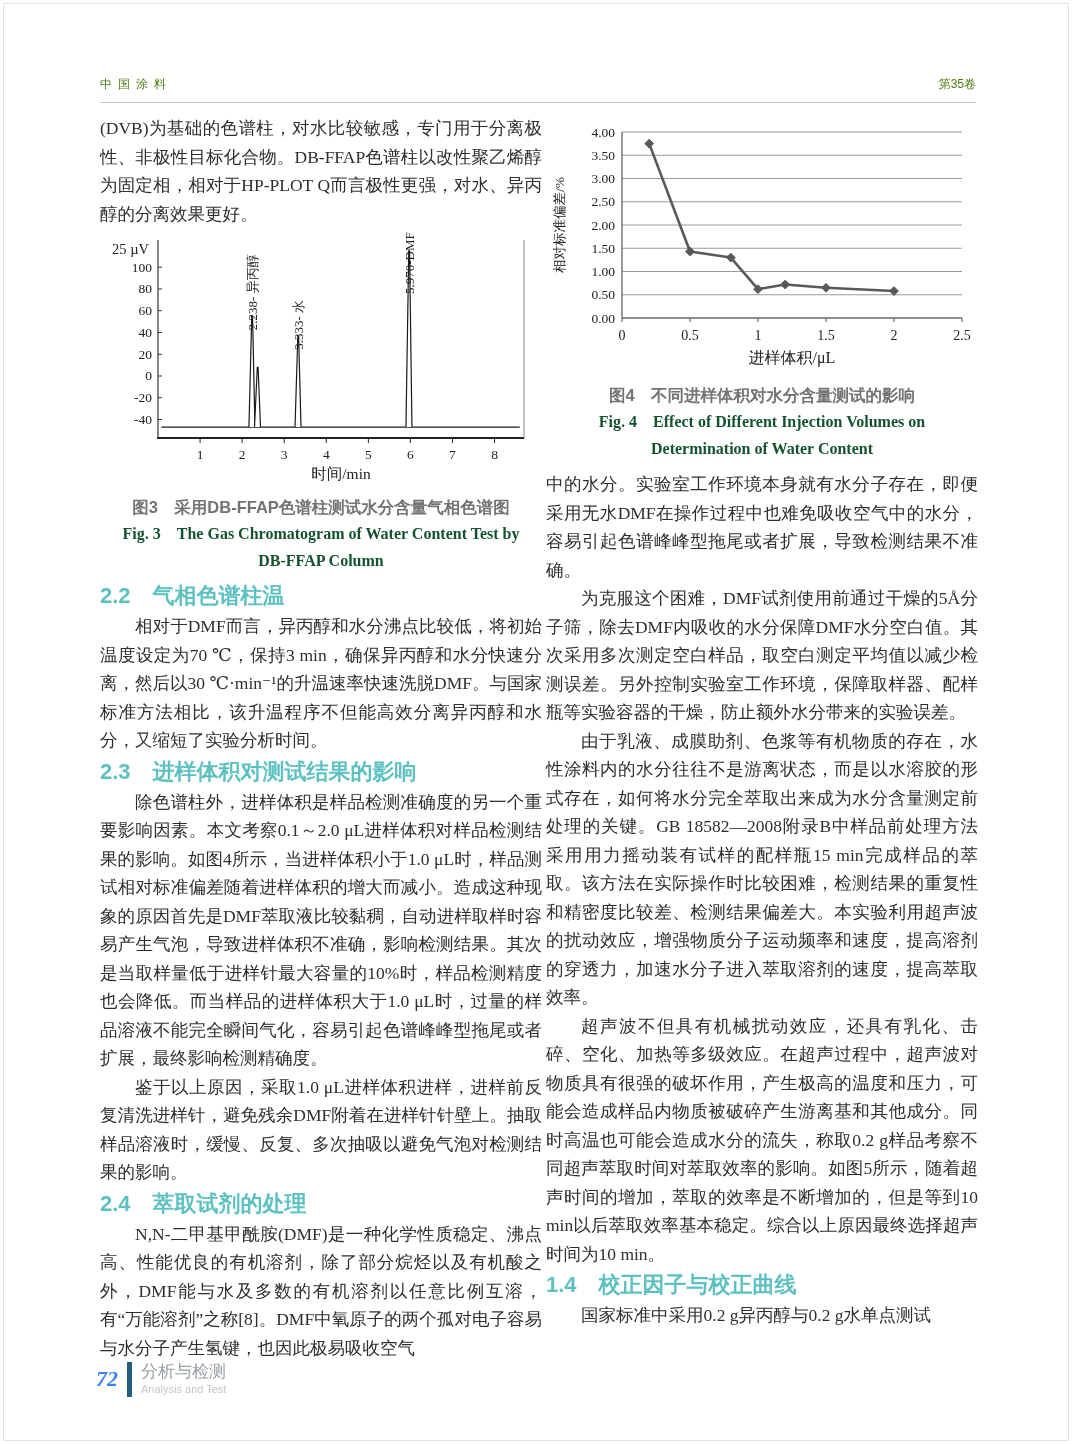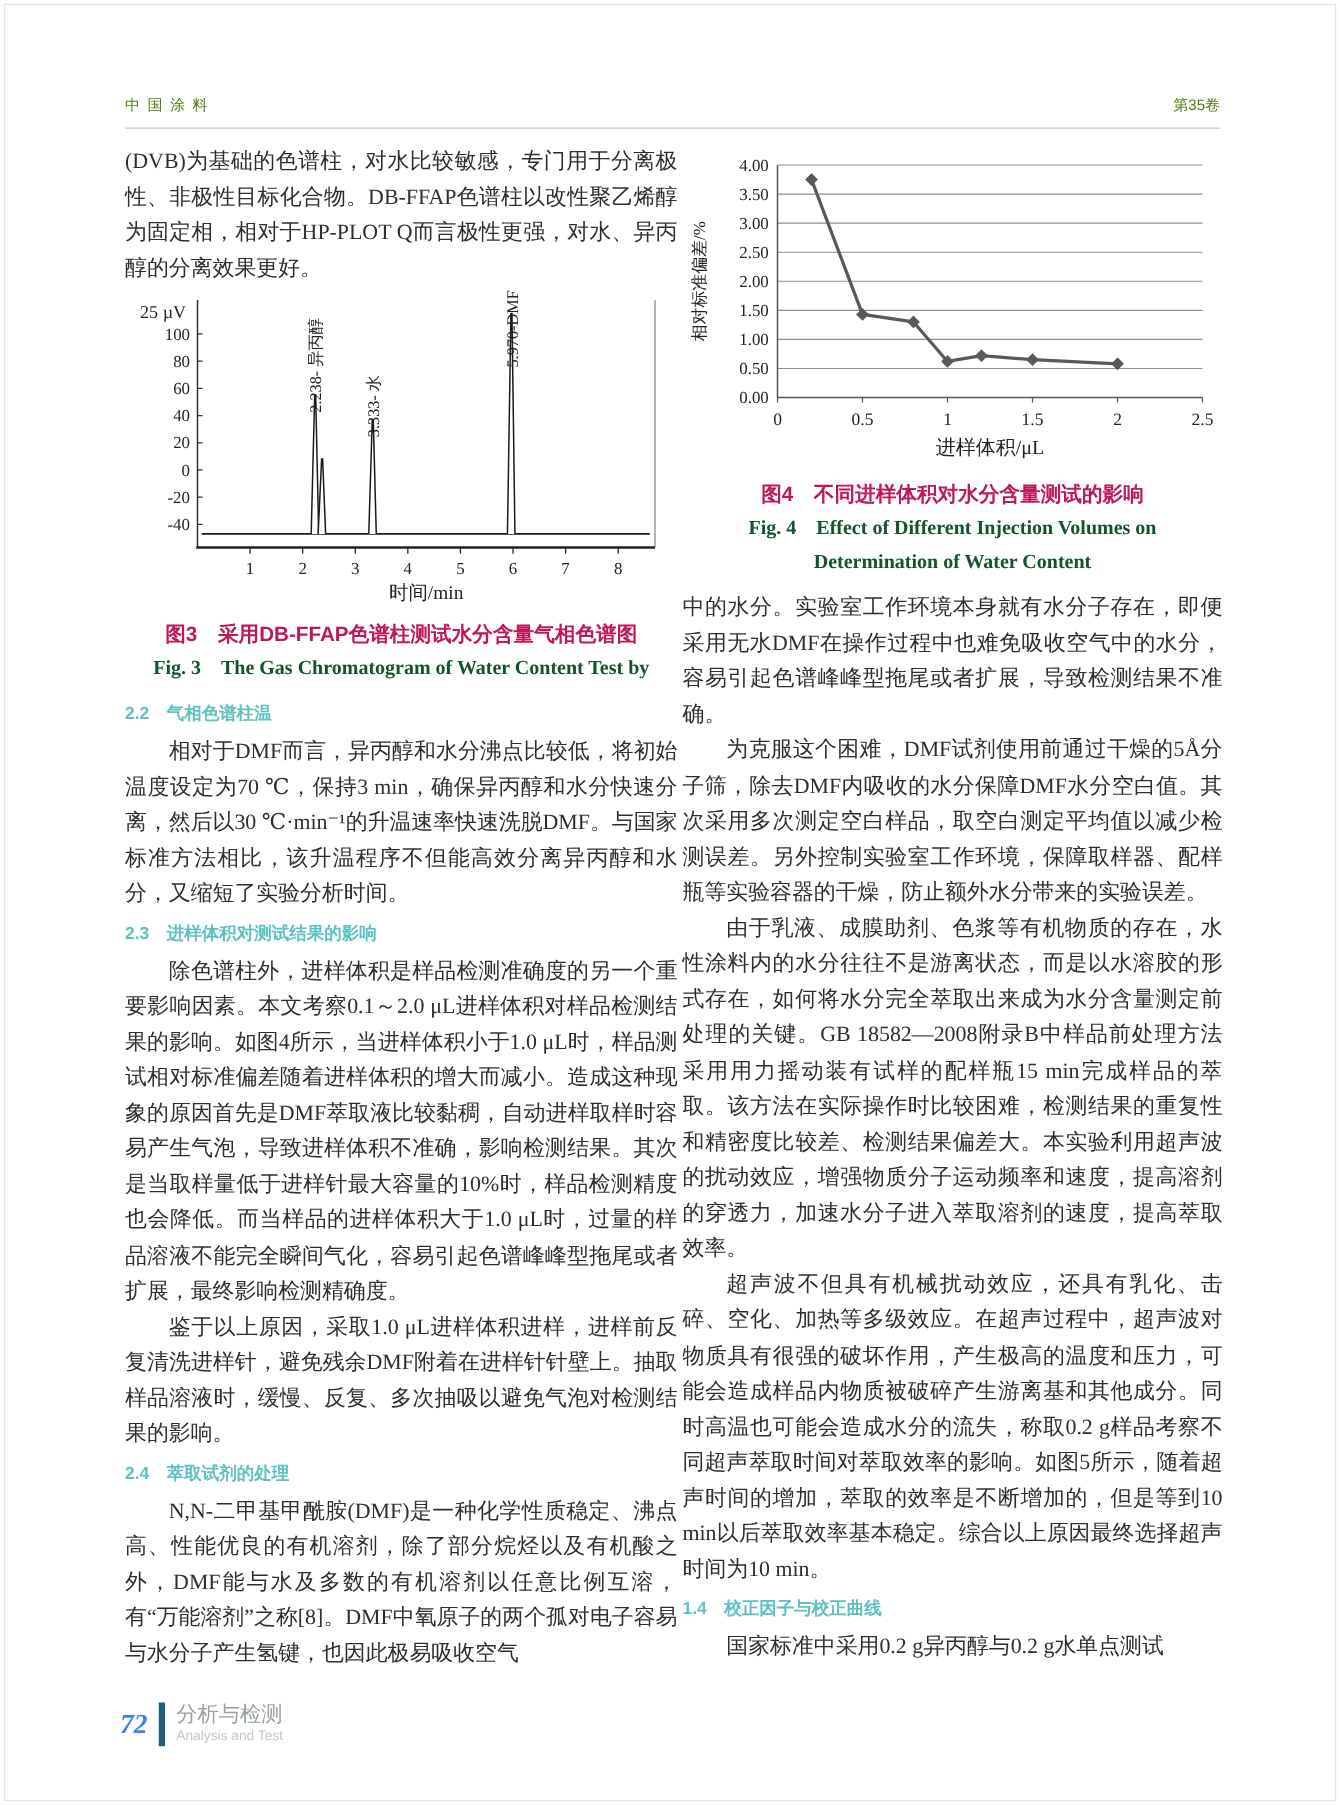--- a/index.html
+++ b/index.html
@@ -13,25 +13,25 @@
   .header{position:absolute;left:100px;right:96px;top:76px;display:flex;justify-content:space-between;
     font-family:Liberation Sans, sans-serif;font-size:12px;color:#4d7c0f;}
   .header .jname{letter-spacing:6px;}
   .header-rule{position:absolute;left:100px;right:96px;top:102px;border-top:1px solid #c9c9c9;}
   
   .col{position:absolute;top:114px;}
   .col-left{left:100px;width:442px;}
   .col-right{left:546px;width:432px;}
   p.body{font-size:17.5px;line-height:28.5px;text-align:justify;margin:0;}
   p.body.indent{text-indent:2em;}
-  h3.sec{font-family:"Liberation Sans","DejaVu Sans",sans-serif;font-size:14px;line-height:28px;
+  h3.sec{font-family:"Liberation Sans","DejaVu Sans",sans-serif;font-size:22px;line-height:28px;
     font-weight:bold;color:#5ec1c1;margin:3px 0 2px 0;}
   .figure{margin:4px 0 8px 0;}
   .cap-cn{font-family:"Liberation Sans","DejaVu Sans",sans-serif;font-weight:bold;font-size:16.5px;
-    text-align:center;color:#be185d;margin-top:8px;line-height:26px;}
+    text-align:center;color:#737373;margin-top:8px;line-height:26px;}
   .cap-en{font-family:"Liberation Serif","DejaVu Serif",serif;font-weight:bold;font-size:16px;
     text-align:center;color:#14532d;line-height:27px;}
   svg text{font-family:"Liberation Serif","DejaVu Serif",serif;fill:#222;}
   
   .footer{position:absolute;left:96px;top:1362px;display:flex;align-items:flex-start;}
   .footer .pno{font-family:"Liberation Serif",serif;font-style:italic;font-weight:bold;
     font-size:22px;color:#3b82f6;line-height:34px;margin-right:9px;}
   .footer .bar{width:5px;height:35px;background:#235e7e;margin-right:9px;}
   .footer .sec-cn{font-family:"Liberation Sans","DejaVu Sans",sans-serif;font-size:17px;color:#97a0a4;line-height:20px;}
   .footer .sec-en{font-family:"Liberation Sans","DejaVu Sans",sans-serif;font-size:11px;color:#c2c7ca;line-height:14px;}
@@ -93,20 +93,21 @@
         <path d="M 148.9503448275862 195.12087912087912 L 151.7503448275862 84.15384615384616 L 152.5503448275862 84.15384615384616 L 154.9503448275862 195.12087912087912" fill="#fff" stroke="#1a1a1a" stroke-width="1.2"></path>
         <text x="157.1503448275862" y="98.15384615384616" font-size="13" transform="rotate(-90 157.1503448275862 98.15384615384616)">2.238- 异丙醇</text>
         <path d="M 154.5034482758621 195.12087912087912 L 157.30344827586208 135.28571428571428 L 158.1034482758621 135.28571428571428 L 160.5034482758621 195.12087912087912" fill="#fff" stroke="#1a1a1a" stroke-width="1.2"></path>
         <path d="M 195.01586206896556 195.12087912087912 L 197.81586206896554 103.73626373626374 L 198.61586206896555 103.73626373626374 L 201.01586206896556 195.12087912087912" fill="#fff" stroke="#1a1a1a" stroke-width="1.2"></path>
         <text x="203.21586206896555" y="117.73626373626374" font-size="13" transform="rotate(-90 203.21586206896555 117.73626373626374)">3.333- 水</text>
         <path d="M 305.9517241379311 195.12087912087912 L 308.7517241379311 18.87912087912088 L 309.55172413793105 18.87912087912088 L 311.9517241379311 195.12087912087912" fill="#fff" stroke="#1a1a1a" stroke-width="1.2"></path>
         <text x="314.15172413793107" y="62" font-size="13" transform="rotate(-90 314.15172413793107 62)">5.970-DMF</text>
       </svg>
     <div class="cap-cn">图3　采用DB-FFAP色谱柱测试水分含量气相色谱图</div>
     <div class="cap-en">Fig. 3　The Gas Chromatogram of Water Content Test by</div>
+    <div class="cap-en">DB-FFAP Column</div>
   </div>
 
   <h3 class="sec">2.2　气相色谱柱温</h3>
   <p class="body indent">相对于DMF而言，异丙醇和水分沸点比较低，将初始温度设定为70 ℃，保持3 min，确保异丙醇和水分快速分离，然后以30 ℃·min⁻¹的升温速率快速洗脱DMF。与国家标准方法相比，该升温程序不但能高效分离异丙醇和水分，又缩短了实验分析时间。</p>
 
   <h3 class="sec">2.3　进样体积对测试结果的影响</h3>
   <p class="body indent">除色谱柱外，进样体积是样品检测准确度的另一个重要影响因素。本文考察0.1～2.0 μL进样体积对样品检测结果的影响。如图4所示，当进样体积小于1.0 μL时，样品测试相对标准偏差随着进样体积的增大而减小。造成这种现象的原因首先是DMF萃取液比较黏稠，自动进样取样时容易产生气泡，导致进样体积不准确，影响检测结果。其次是当取样量低于进样针最大容量的10%时，样品检测精度也会降低。而当样品的进样体积大于1.0 μL时，过量的样品溶液不能完全瞬间气化，容易引起色谱峰峰型拖尾或者扩展，最终影响检测精确度。</p>
   <p class="body indent">鉴于以上原因，采取1.0 μL进样体积进样，进样前反复清洗进样针，避免残余DMF附着在进样针针壁上。抽取样品溶液时，缓慢、反复、多次抽吸以避免气泡对检测结果的影响。</p>
 
   <h3 class="sec">2.4　萃取试剂的处理</h3>

